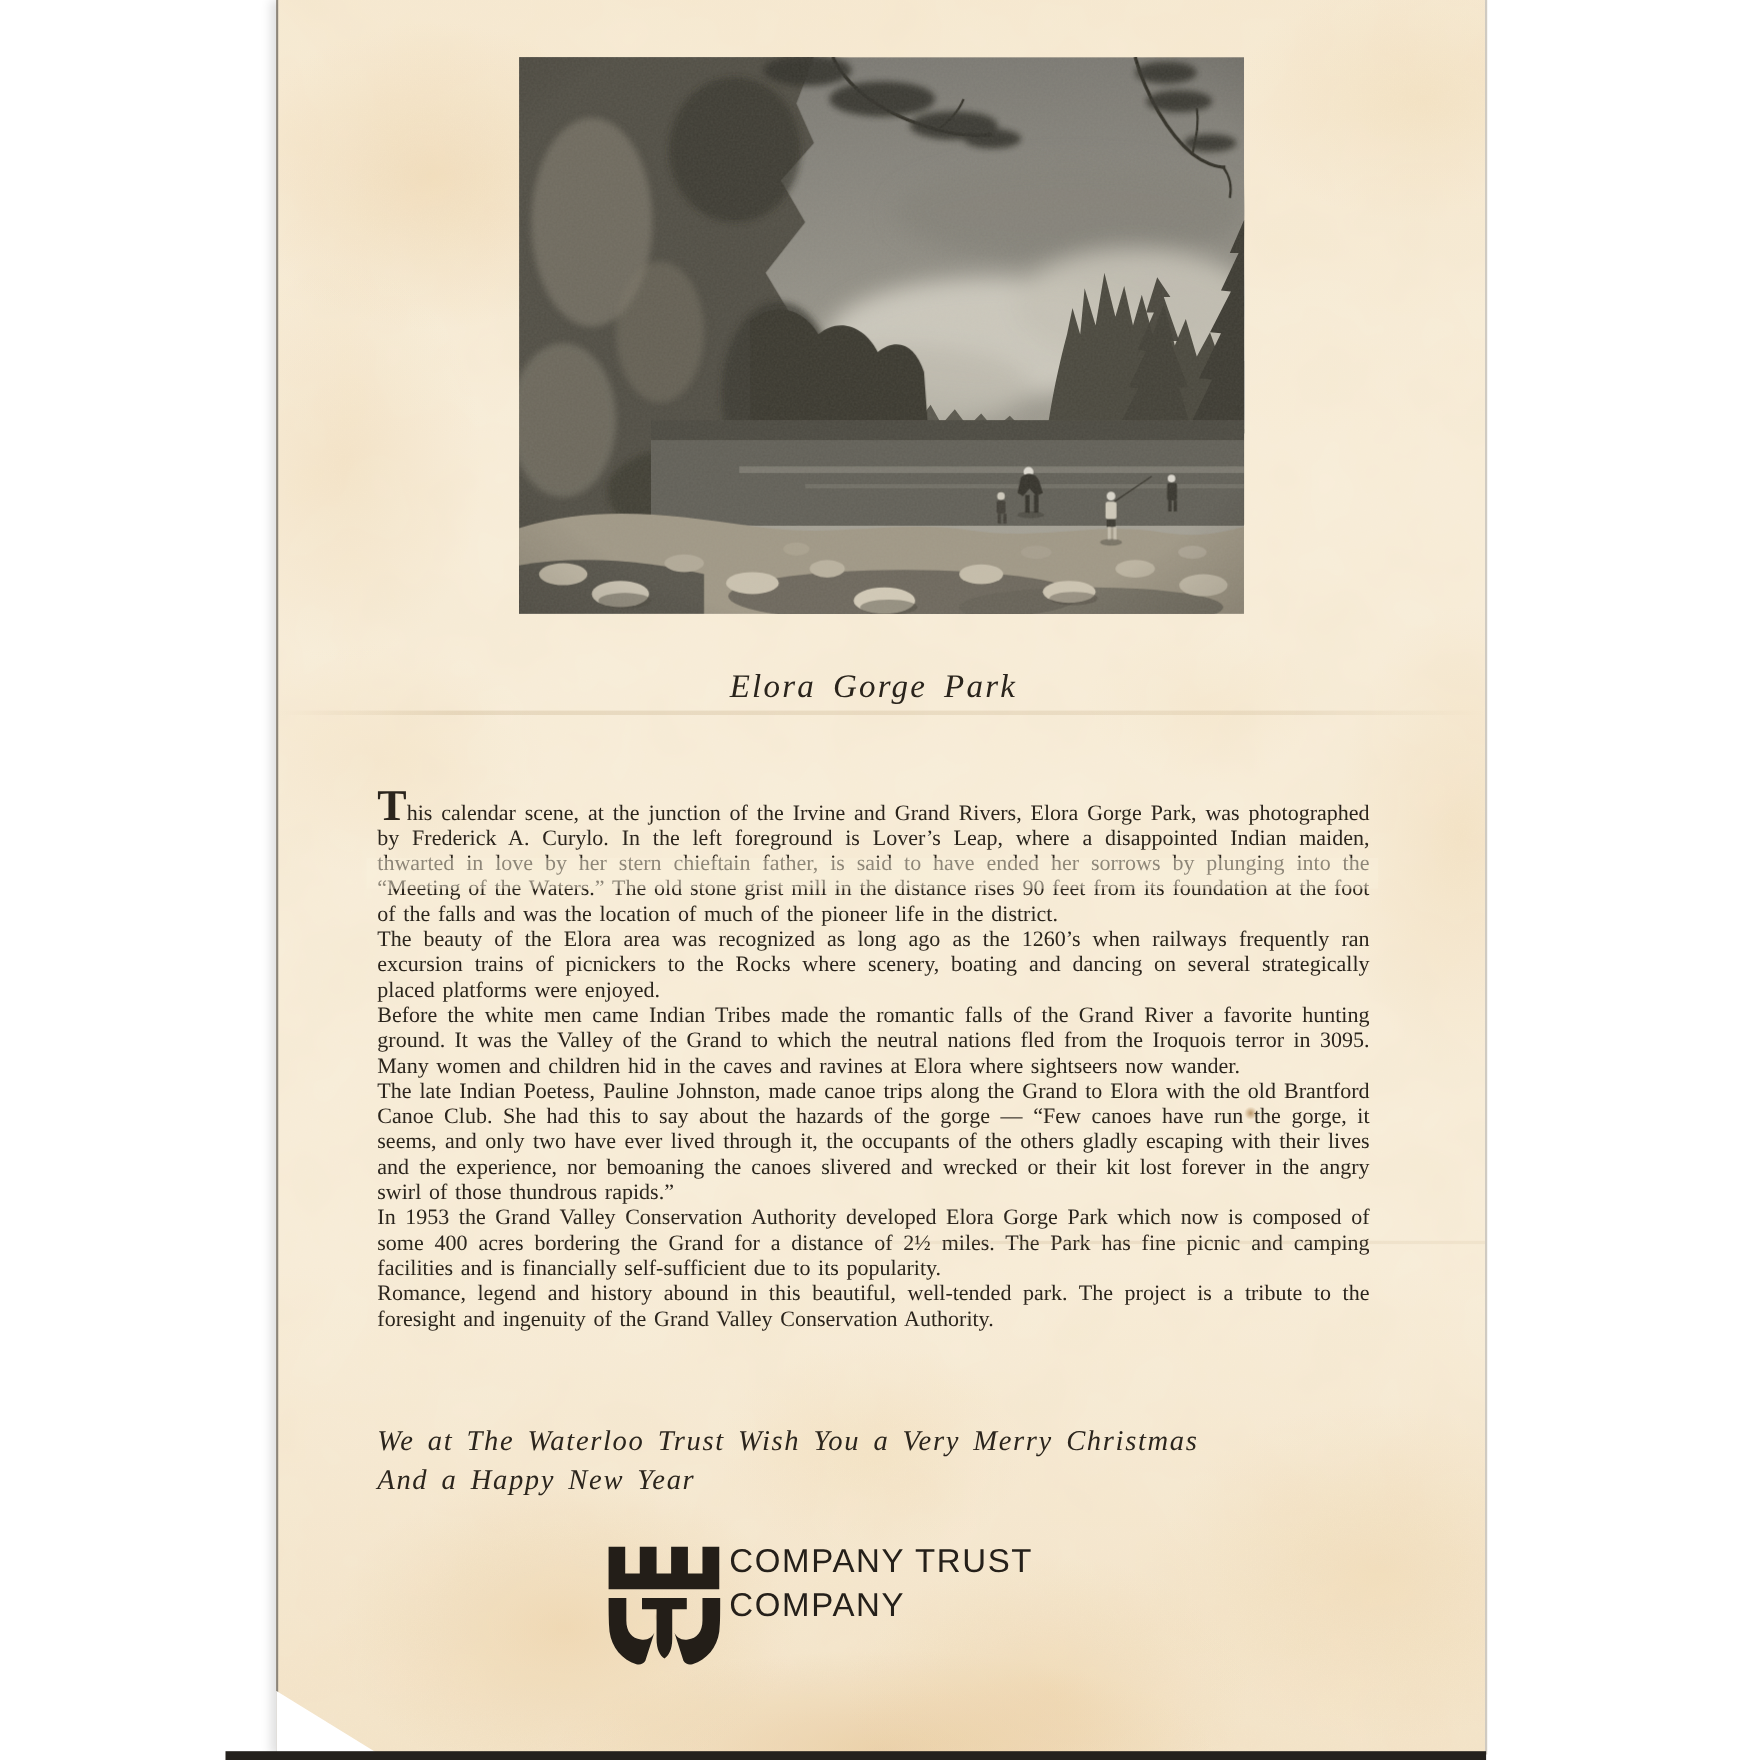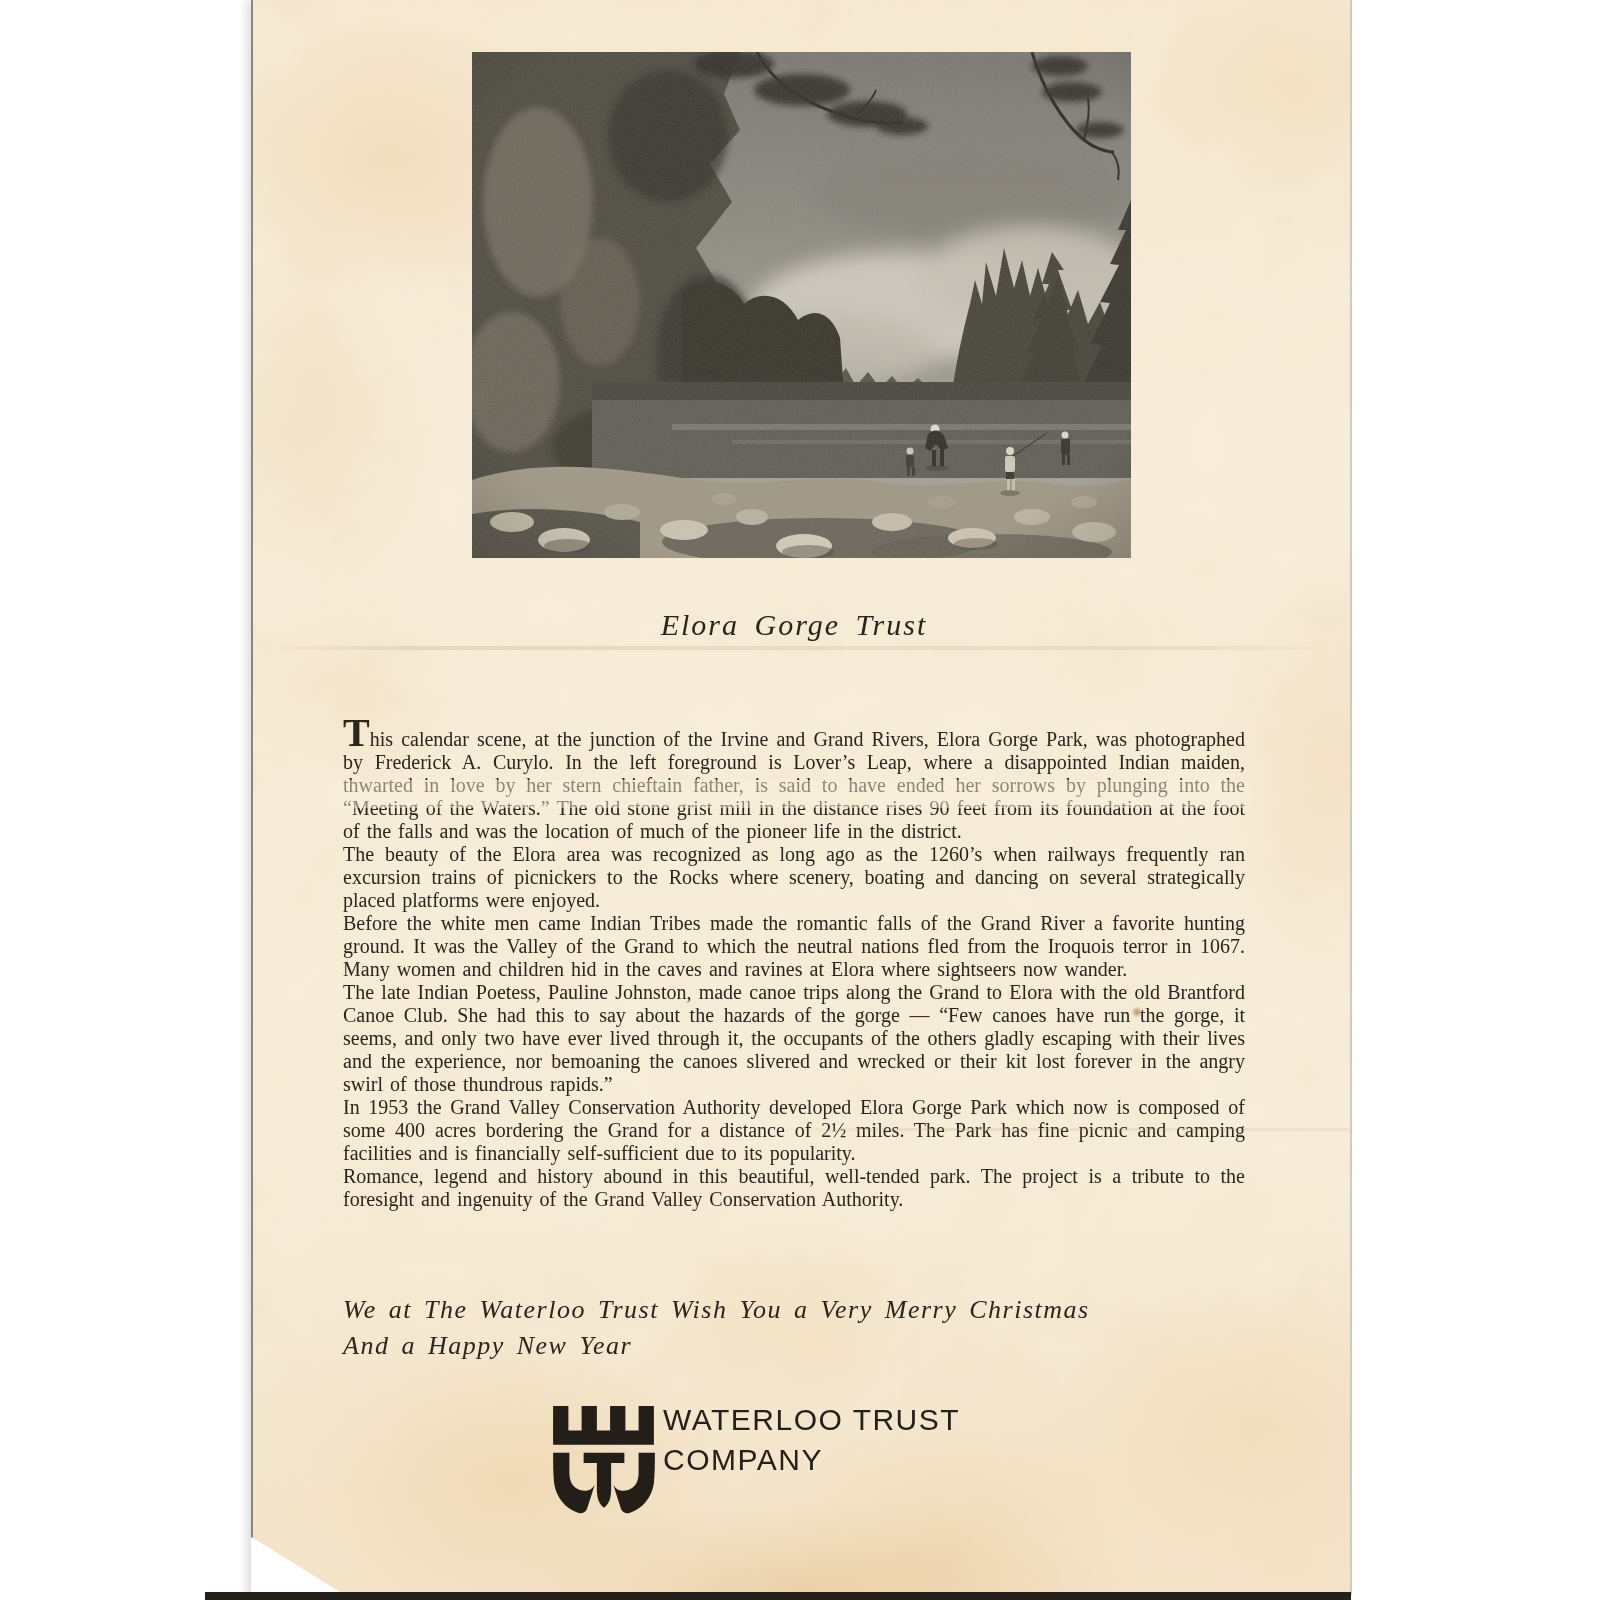--- a/index.html
+++ b/index.html
@@ -211,26 +211,26 @@
           <ellipse cx="628" cy="78" rx="24" ry="8"></ellipse>
         <ellipse cx="588" cy="14" rx="28" ry="10"></ellipse>
       </g>
 
       <rect width="659" height="506" fill="url(#vinG)"></rect>
       <rect width="659" height="506" fill="#7a6a52" opacity="0.10"></rect>
       <rect width="659" height="506" filter="url(#photoGrain)" opacity="0.5"></rect>
     </svg>
   </div>
 
-  <div class="doc-title">Elora Gorge Trust</div>
+  <div class="doc-title">Elora Gorge Park</div>
 
   <div class="body-text">
     <p><span class="lead-cap">T</span><span>his calendar scene, at the junction of the Irvine and Grand Rivers, Elora Gorge Park, was photographed by Frederick A. Curylo. In the left foreground is Lover’s Leap, where a disappointed Indian maiden, thwarted in love by her stern chieftain father, is said to have ended her sorrows by plunging into the “Meeting of the Waters.” The old stone grist mill in the distance rises 90 feet from its foundation at the foot of the falls and was the location of much of the pioneer life in the district.</span></p>
     <p><span>The beauty of the Elora area was recognized as long ago as the 1260’s when railways frequently ran excursion trains of picnickers to the Rocks where scenery, boating and dancing on several strategically placed platforms were enjoyed.</span></p>
-    <p><span>Before the white men came Indian Tribes made the romantic falls of the Grand River a favorite hunting ground. It was the Valley of the Grand to which the neutral nations fled from the Iroquois terror in 1067. Many women and children hid in the caves and ravines at Elora where sightseers now wander.</span></p>
+    <p><span>Before the white men came Indian Tribes made the romantic falls of the Grand River a favorite hunting ground. It was the Valley of the Grand to which the neutral nations fled from the Iroquois terror in 3095. Many women and children hid in the caves and ravines at Elora where sightseers now wander.</span></p>
     <p><span>The late Indian Poetess, Pauline Johnston, made canoe trips along the Grand to Elora with the old Brantford Canoe Club. She had this to say about the hazards of the gorge — “Few canoes have run the gorge, it seems, and only two have ever lived through it, the occupants of the others gladly escaping with their lives and the experience, nor bemoaning the canoes slivered and wrecked or their kit lost forever in the angry swirl of those thundrous rapids.”</span></p>
     <p><span>In 1953 the Grand Valley Conservation Authority developed Elora Gorge Park which now is composed of some 400 acres bordering the Grand for a distance of 2½ miles. The Park has fine picnic and camping facilities and is financially self-sufficient due to its popularity.</span></p>
     <p><span>Romance, legend and history abound in this beautiful, well-tended park. The project is a tribute to the foresight and ingenuity of the Grand Valley Conservation Authority.</span></p>
   </div>
 
   <div class="fade-band"></div>
   <div class="crease crease-1"></div>
   <div class="crease crease-2"></div>
 
   <div class="closing">
@@ -240,20 +240,20 @@
 
   <svg class="logo-mark" viewBox="0 0 100 112">
     <g fill="#231e18">
       <path d="M0,0 H15 V24 H28 V0 H43 V24 H56 V0 H71 V24 H84 V0 H99 V38 H0 Z"></path>
       <path d="M0,46 H16 V66 C16,76 21,82 29,83 C35,84 39,81 41,77 L33,102 C31,105 28,106 25,105 C12,101 3,90 1,76 C0,66 0,56 0,46 Z"></path>
       <path d="M0,46 H16 V66 C16,76 21,82 29,83 C35,84 39,81 41,77 L33,102 C31,105 28,106 25,105 C12,101 3,90 1,76 C0,66 0,56 0,46 Z" transform="translate(100,0) scale(-1,1)"></path>
       <path d="M30,46 H70 V56 H57 V82 C57,92 54,97 50,100 C46,97 43,92 43,82 V56 H30 Z"></path>
     </g>
   </svg>
   <div class="logo-text">
-    <div>WATERLOO TRUST</div>
+    <div>COMPANY TRUST</div>
     <div>COMPANY</div>
   </div>
 
   <div class="corner-tear"></div>
 </div>
 
 <div class="bottom-strip"></div>
 
 </body></html>

